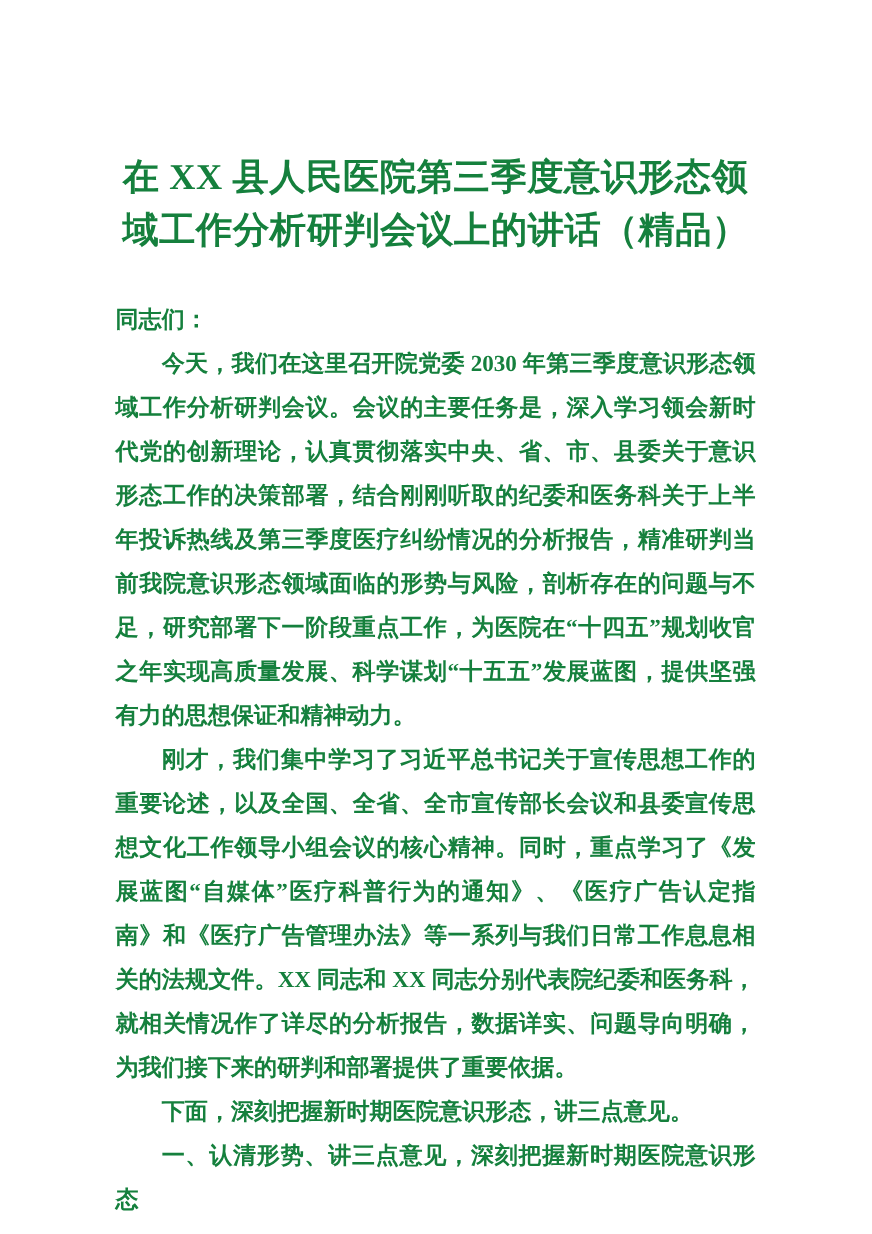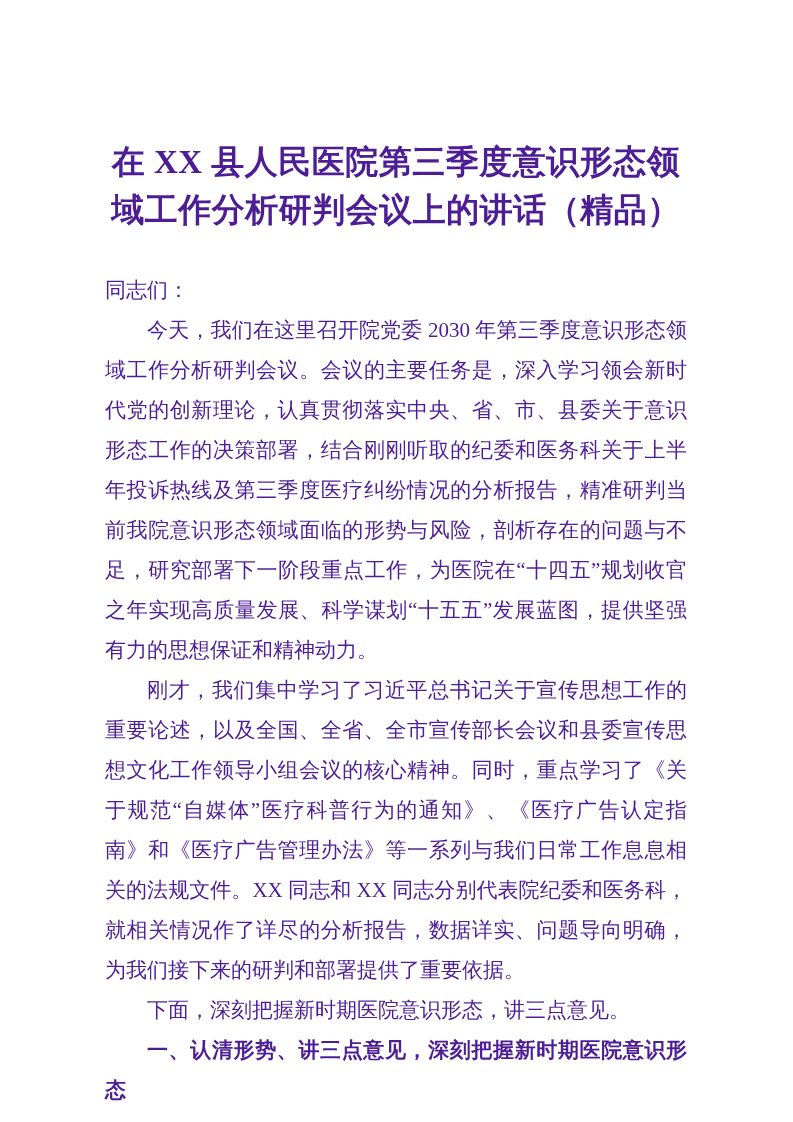--- a/index.html
+++ b/index.html
@@ -9,21 +9,21 @@
   }
   .page {
     position: relative;
     width: 793px;
     height: 1122px;
     margin: 0 auto;
     background: #ffffff;
     box-sizing: border-box;
     padding: 138px 106px 0 105px;
     overflow: hidden;
-    color: #4c1d95;
+    color: #15803d;
     font-family: "Liberation Serif", "DejaVu Serif", serif;
     border-radius: 13px;
   }
   .doc-title {
     margin: 0 auto 36px auto;
     padding: 0;
     max-width: 580px;
     font-size: 33px;
     line-height: 48px;
     font-weight: 700;
@@ -31,20 +31,21 @@
     letter-spacing: 0.5px;
   }
   .doc-body p {
     margin: 0;
     padding: 0;
     font-size: 21px;
     line-height: 40px;
     text-align: justify;
     text-justify: inter-ideograph;
     word-break: break-all;
+    font-weight: bold;
   }
   .salutation {
     text-indent: 0;
   }
   .para {
     text-indent: 2em;
   }
   .section-heading {
     text-indent: 2em;
     font-weight: 700;
@@ -54,19 +55,19 @@
 <body>
 
 <div class="page">
   <h1 class="doc-title">在 XX 县人民医院第三季度意识形态领域工作分析研判会议上的讲话（精品）</h1>
 
   <div class="doc-body">
     <p class="salutation">同志们：</p>
 
     <p class="para">今天，我们在这里召开院党委 2030 年第三季度意识形态领域工作分析研判会议。会议的主要任务是，深入学习领会新时代党的创新理论，认真贯彻落实中央、省、市、县委关于意识形态工作的决策部署，结合刚刚听取的纪委和医务科关于上半年投诉热线及第三季度医疗纠纷情况的分析报告，精准研判当前我院意识形态领域面临的形势与风险，剖析存在的问题与不足，研究部署下一阶段重点工作，为医院在“十四五”规划收官之年实现高质量发展、科学谋划“十五五”发展蓝图，提供坚强有力的思想保证和精神动力。</p>
 
-    <p class="para">刚才，我们集中学习了习近平总书记关于宣传思想工作的重要论述，以及全国、全省、全市宣传部长会议和县委宣传思想文化工作领导小组会议的核心精神。同时，重点学习了《关于规范“自媒体”医疗科普行为的通知》、《医疗广告认定指南》和《医疗广告管理办法》等一系列与我们日常工作息息相关的法规文件。XX 同志和 XX 同志分别代表院纪委和医务科，就相关情况作了详尽的分析报告，数据详实、问题导向明确，为我们接下来的研判和部署提供了重要依据。</p>
+    <p class="para">刚才，我们集中学习了习近平总书记关于宣传思想工作的重要论述，以及全国、全省、全市宣传部长会议和县委宣传思想文化工作领导小组会议的核心精神。同时，重点学习了《发展蓝图“自媒体”医疗科普行为的通知》、《医疗广告认定指南》和《医疗广告管理办法》等一系列与我们日常工作息息相关的法规文件。XX 同志和 XX 同志分别代表院纪委和医务科，就相关情况作了详尽的分析报告，数据详实、问题导向明确，为我们接下来的研判和部署提供了重要依据。</p>
 
     <p class="para">下面，深刻把握新时期医院意识形态，讲三点意见。</p>
 
     <p class="section-heading">一、认清形势、讲三点意见，深刻把握新时期医院意识形态</p>
   </div>
 </div>
 
 </body></html>

